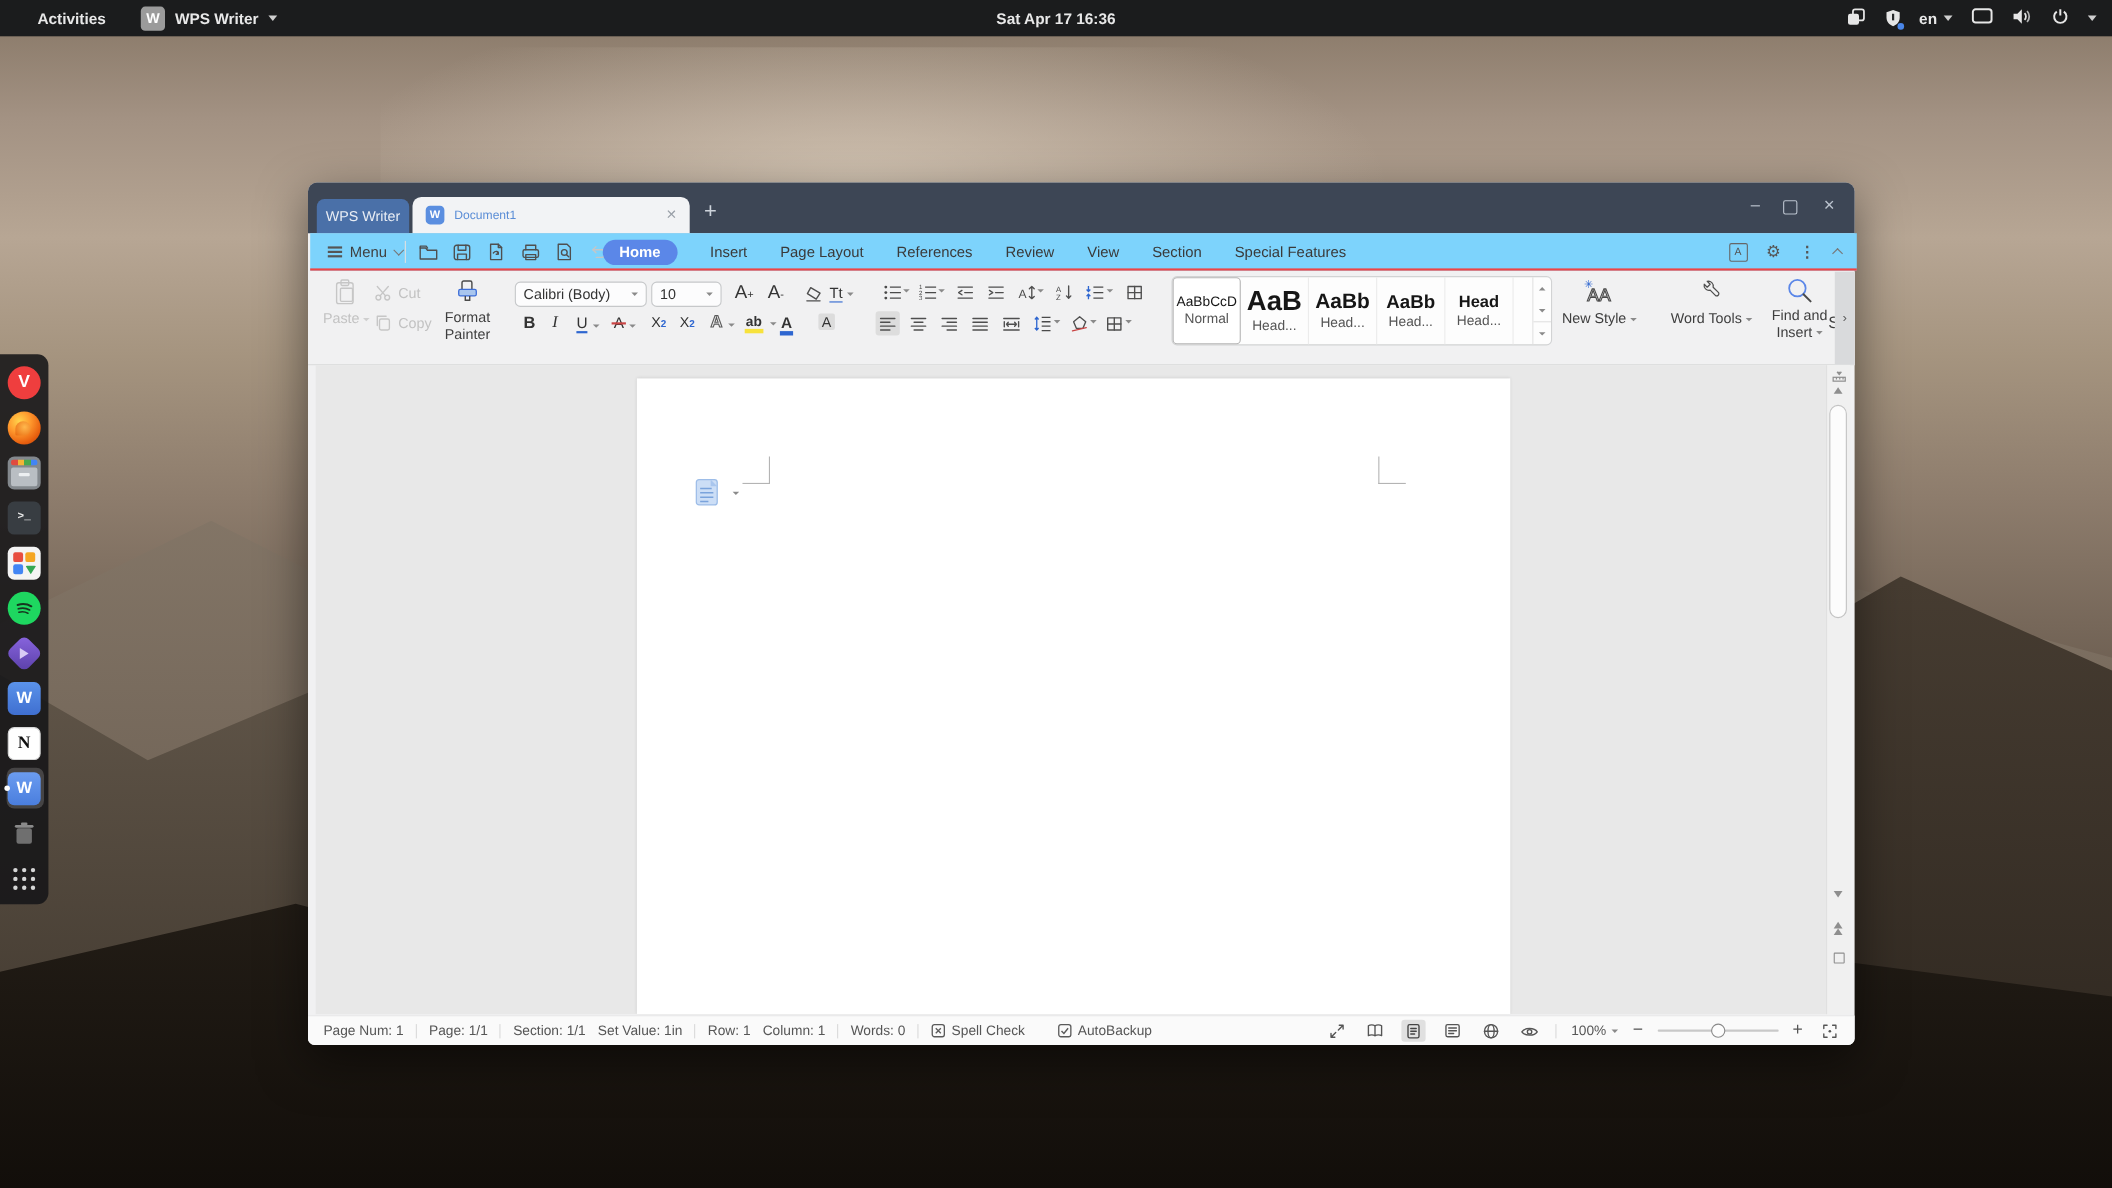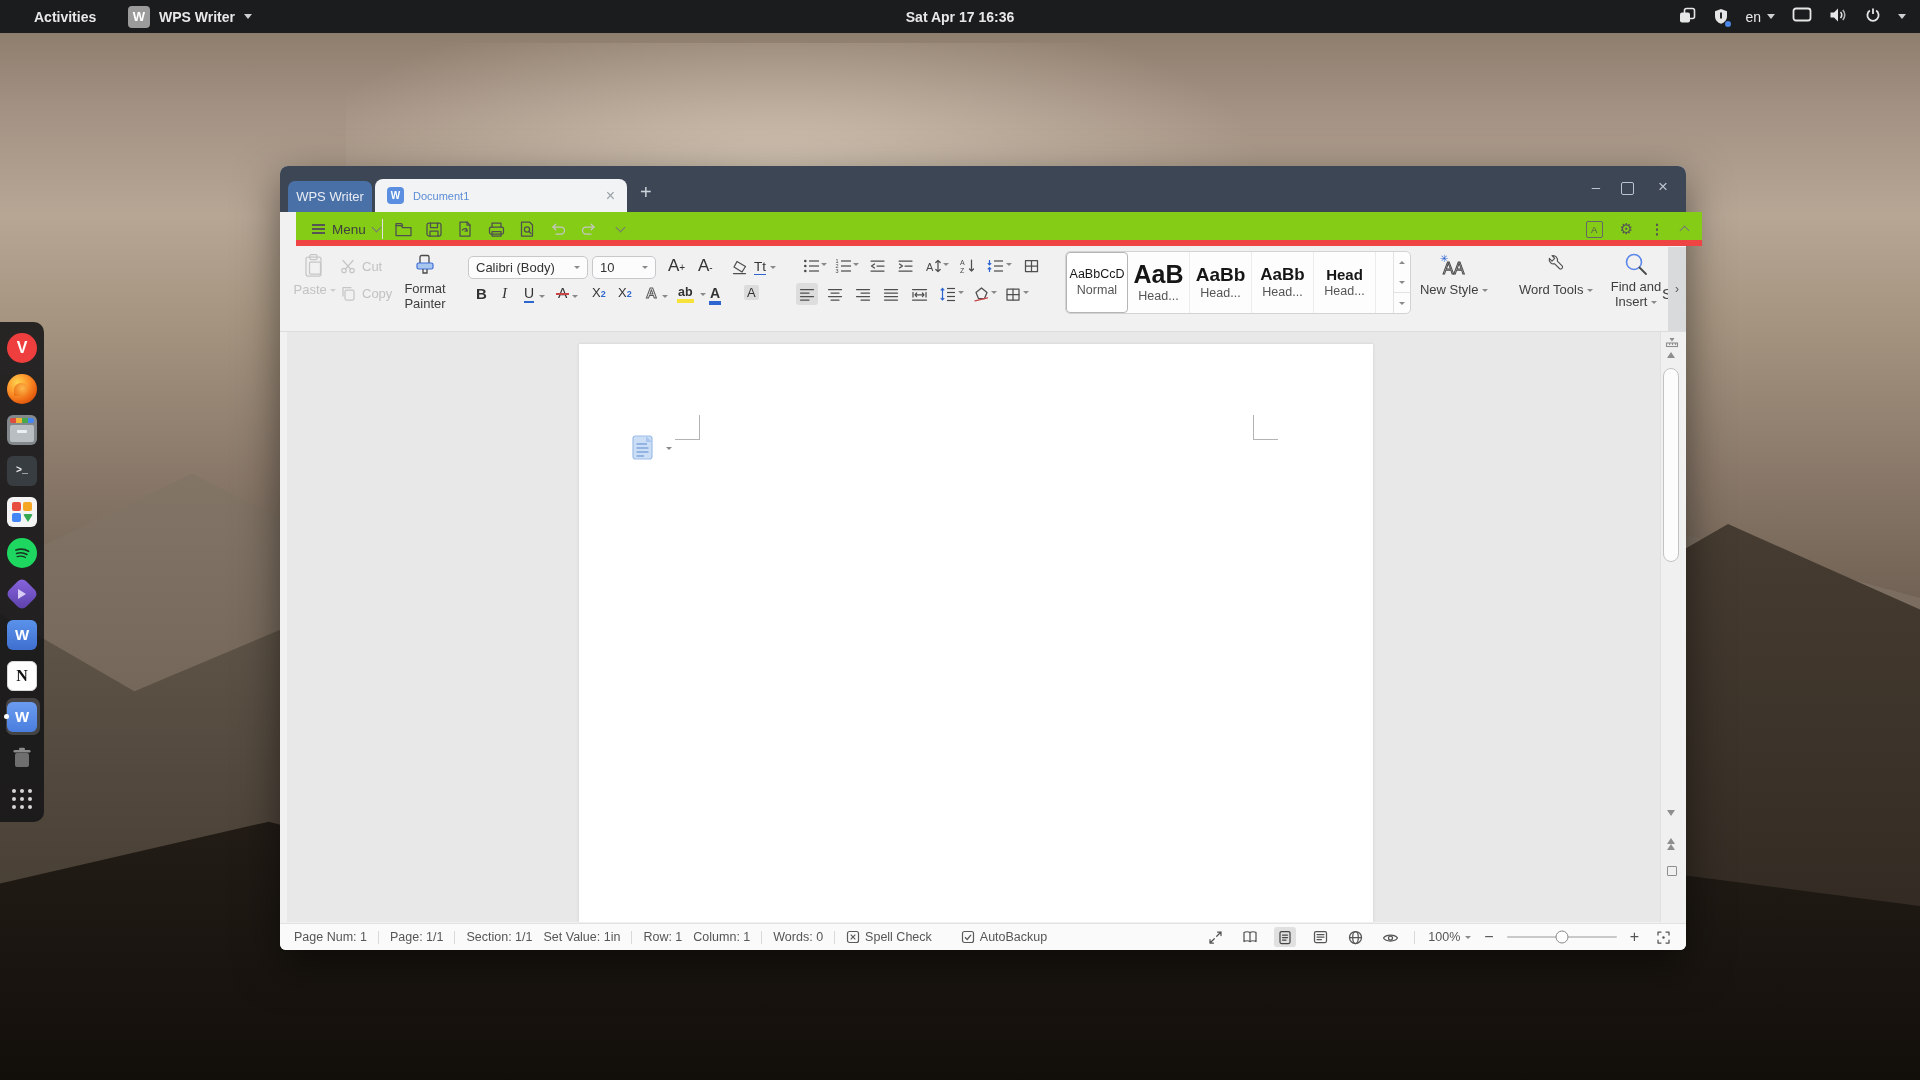--- a/index.html
+++ b/index.html
@@ -24,21 +24,21 @@
 
   
   .topbar{position:absolute;left:0;top:0;width:1920px;height:33px;background:#1b1c1d;
     color:#e8e8e8;font-size:14px;font-weight:700;display:flex;align-items:center;}
   .tb-activities{position:absolute;left:26px;top:0;height:33px;display:flex;align-items:center;padding:0 8px;cursor:default;}
   .tb-app{position:absolute;left:128px;top:0;height:33px;display:flex;align-items:center;gap:9px;}
   .tb-appicon{width:22px;height:22px;border-radius:4px;background:#9b9b9b;color:#fff;
     display:flex;align-items:center;justify-content:center;font-size:13px;font-weight:700;}
   .tb-clock{position:absolute;left:0;right:0;top:0;height:33px;display:flex;align-items:center;justify-content:center;}
   .tb-right{position:absolute;right:14px;top:0;height:33px;display:flex;align-items:center;gap:17px;}
-  .tb-lang{display:flex;align-items:center;gap:6px;font-weight:400;}
+  .tb-lang{display:flex;align-items:center;gap:6px;font-weight:700;}
   .tri{display:inline-block;width:0;height:0;border-left:4px solid transparent;border-right:4px solid transparent;border-top:5px solid #cfcfcf;}
   .shield-wrap{position:relative;display:flex;}
   .shield-dot{position:absolute;right:-3px;bottom:-2px;width:6px;height:6px;border-radius:50%;background:#4a86e8;}
 
   
   .dock{position:absolute;left:0;top:322px;width:44px;height:500px;background:rgba(22,22,24,.88);
     border-radius:0 10px 10px 0;display:flex;flex-direction:column;align-items:center;padding-top:5px;box-sizing:border-box;}
   .slot{position:relative;width:40px;height:41px;display:flex;align-items:center;justify-content:center;}
   .slot.active::after{content:"";position:absolute;left:2px;top:50%;margin-top:-2.5px;width:5px;height:5px;border-radius:50%;background:#fff;}
   .slot.active .hl{position:absolute;left:4px;top:2px;width:34px;height:37px;background:rgba(255,255,255,.18);border-radius:7px;}
@@ -84,21 +84,21 @@
   .tab-doc .wicon{width:17px;height:17px;border-radius:4px;background:#5a8ee0;color:#fff;font-size:10px;font-weight:700;
     display:flex;align-items:center;justify-content:center;}
   .tab-doc .dname{color:#5b8dd6;font-size:11px;flex:1;}
   .tab-doc .tclose{color:#9aa0a8;font-size:16px;line-height:1;}
   .newtab{position:absolute;left:360px;bottom:8px;color:#cdd3db;font-size:20px;font-weight:400;}
   .wctl{position:absolute;top:13px;color:#bcc4cf;font-size:15px;line-height:1;}
   .wc-max{width:11px;height:11px;border:1.5px solid #bcc4cf;border-radius:2px;}
   .wc-close{font-size:17px;}
 
   
-  .menurow{position:absolute;left:16px;top:46px;width:100%;height:34px;background:#84cc16;border-bottom:6px solid #ef4444;box-sizing:border-box;}
+  .menurow{position:absolute;left:2px;top:46px;width:100%;height:34px;background:#7dd3fc;border-bottom:2px solid #ef4444;box-sizing:border-box;}
   .menu-btn{position:absolute;left:16px;top:6px;display:flex;align-items:center;gap:7px;color:#3f3f3f;font-size:13.5px;height:22px;}
   .burger{width:13px;height:2px;background:#555;box-shadow:0 4px 0 #555,0 8px 0 #555;margin-top:-8px;}
   .chev{display:inline-block;width:6px;height:6px;border-right:1.4px solid #777;border-bottom:1.4px solid #777;transform:rotate(45deg);margin-top:-3px;}
   .chev.up{transform:rotate(-135deg);margin-top:3px;}
   .mr-sep{position:absolute;left:86px;top:7px;width:1px;height:20px;background:#e0e0e0;}
   .qicons{position:absolute;left:96px;top:4px;display:flex;align-items:center;gap:9px;height:26px;}
   .qi{width:22px;height:22px;display:flex;align-items:center;justify-content:center;}
   svg.ic{stroke:#4f4f4f;fill:none;stroke-width:1.25;stroke-linecap:round;stroke-linejoin:round;}
   svg.ic.dis{stroke:#c6c6c6;}
   .tabs-row{position:absolute;left:266px;top:0;height:34px;display:flex;align-items:center;gap:30px;}
@@ -375,20 +375,30 @@
         <span class="qi">
           <svg class="ic dis" width="18" height="16">
               <path d="M14 6 h-8 a3.5 3.5 0 0 0 0 7 h5"></path>
               <path d="M11.2 3.2 L14 6 l-2.8 2.8"></path>
             </svg>
         </span>
         <span class="qi">
             <span class="chev"></span>
           </span>
       </div>
+      <div class="tabs-row">
+        <span class="ribtab home">Home</span>
+        <span class="ribtab">Insert</span>
+        <span class="ribtab">Page Layout</span>
+        <span class="ribtab">References</span>
+        <span class="ribtab">Review</span>
+        <span class="ribtab">View</span>
+        <span class="ribtab">Section</span>
+        <span class="ribtab">Special Features</span>
+      </div>
       <div class="mr-right">
         <span class="abox">A</span>
         <span class="gear">⚙</span>
         <span class="vdots">⋮</span>
         <span class="chev up"></span>
       </div>
     </div>
 
     <div class="ribbon">
 

